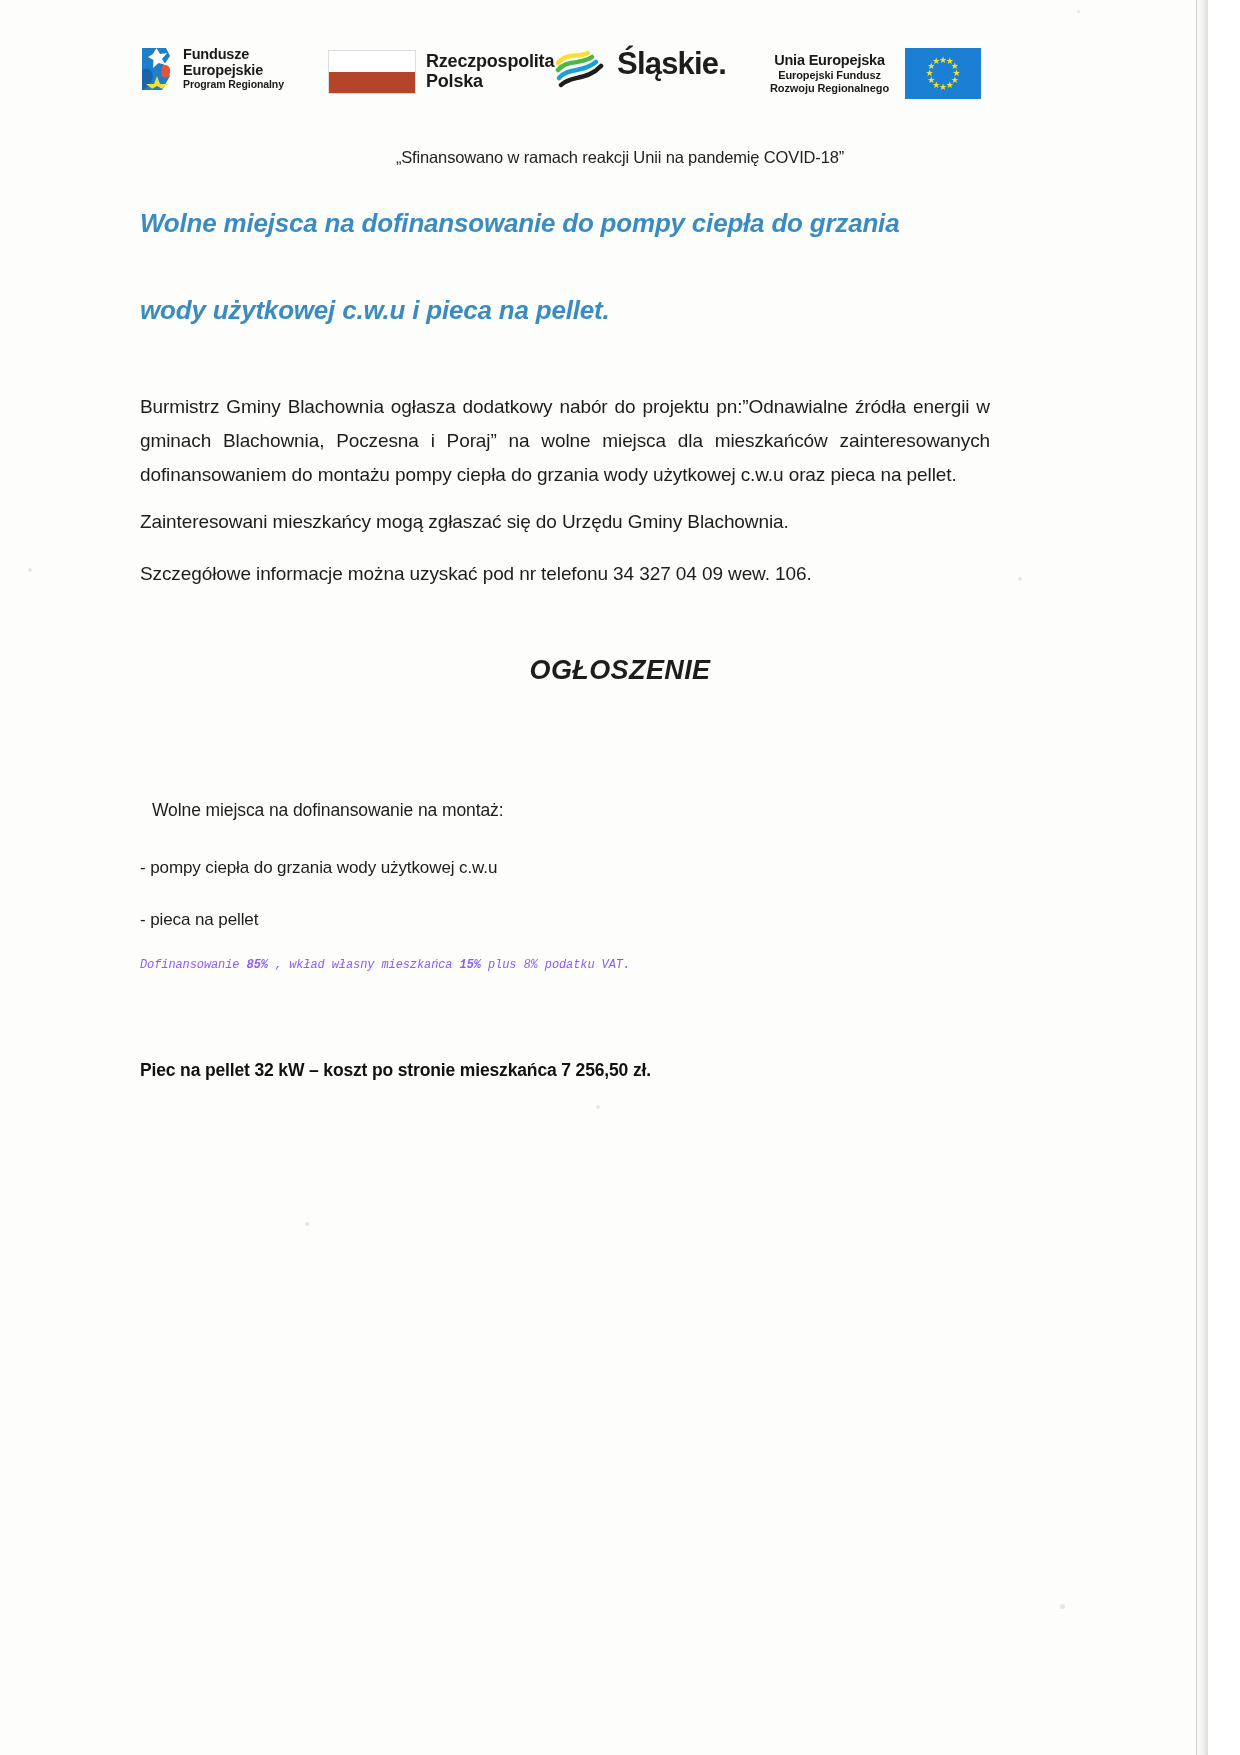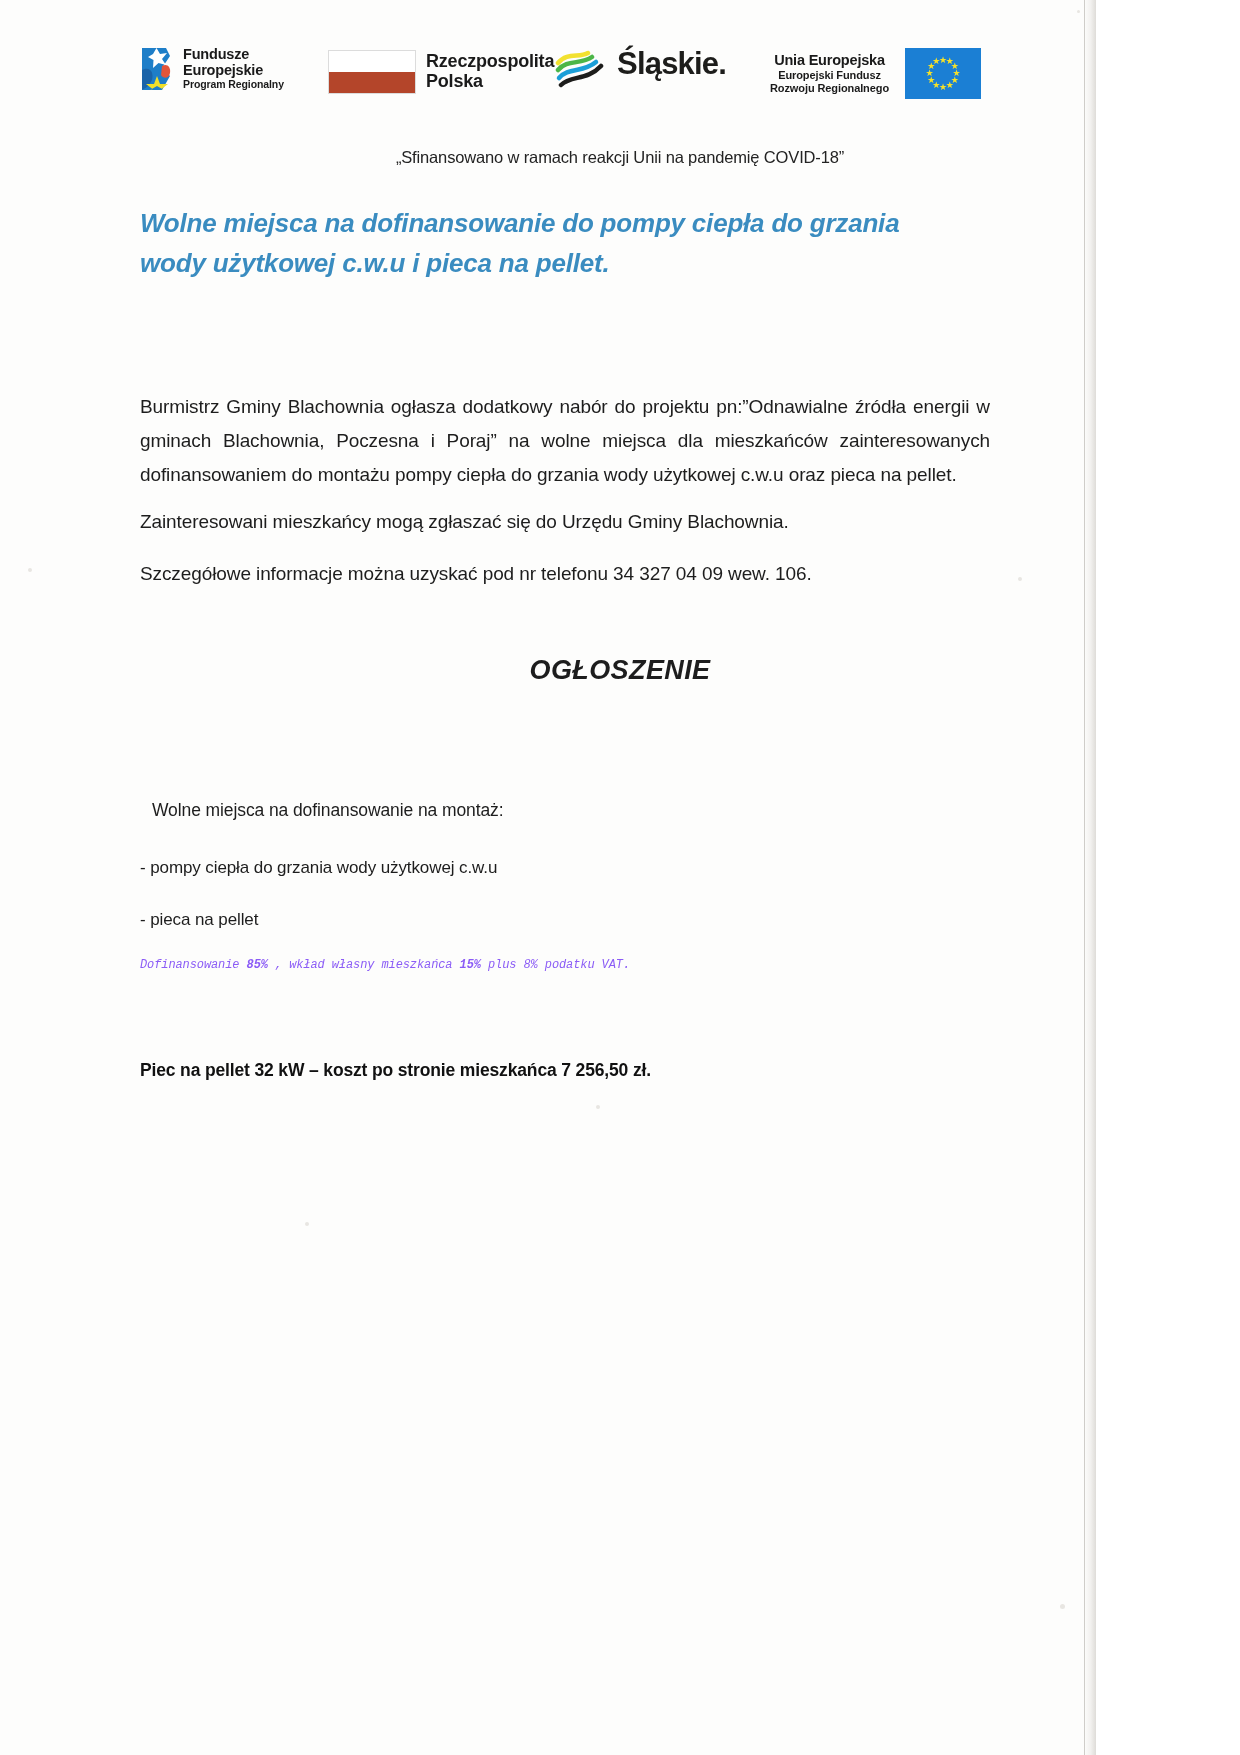--- a/index.html
+++ b/index.html
@@ -5,21 +5,21 @@
   html, body {
     margin: 0;
     padding: 0;
     background: #ffffff;
   }
   body {
     font-family: "Liberation Sans", sans-serif;
   }
   .page {
     position: relative;
-    width: 1096px;
+    width: 1208px;
     height: 1755px;
     background: #fdfdfc;
     overflow: hidden;
   }
   
   .scan-edge-right {
     position: absolute;
     top: 0;
     right: 0;
     width: 12px;
@@ -173,21 +173,21 @@
     top: 204px;
     width: 845px;
     color: #3a8cc0;
     font-size: 26px;
     font-weight: bold;
     font-style: italic;
     line-height: 1.52;
     text-align: justify;
     letter-spacing: -0.2px;
   }
-  .title-blue .line2 { text-align: left; }
+  .title-blue .line2 { text-align: left; margin-top: 47px; }
 
   
   .body-para {
     position: absolute;
     left: 140px;
     width: 850px;
     color: #1d1d1d;
     font-size: 19px;
     line-height: 1.78;
     text-align: justify;

